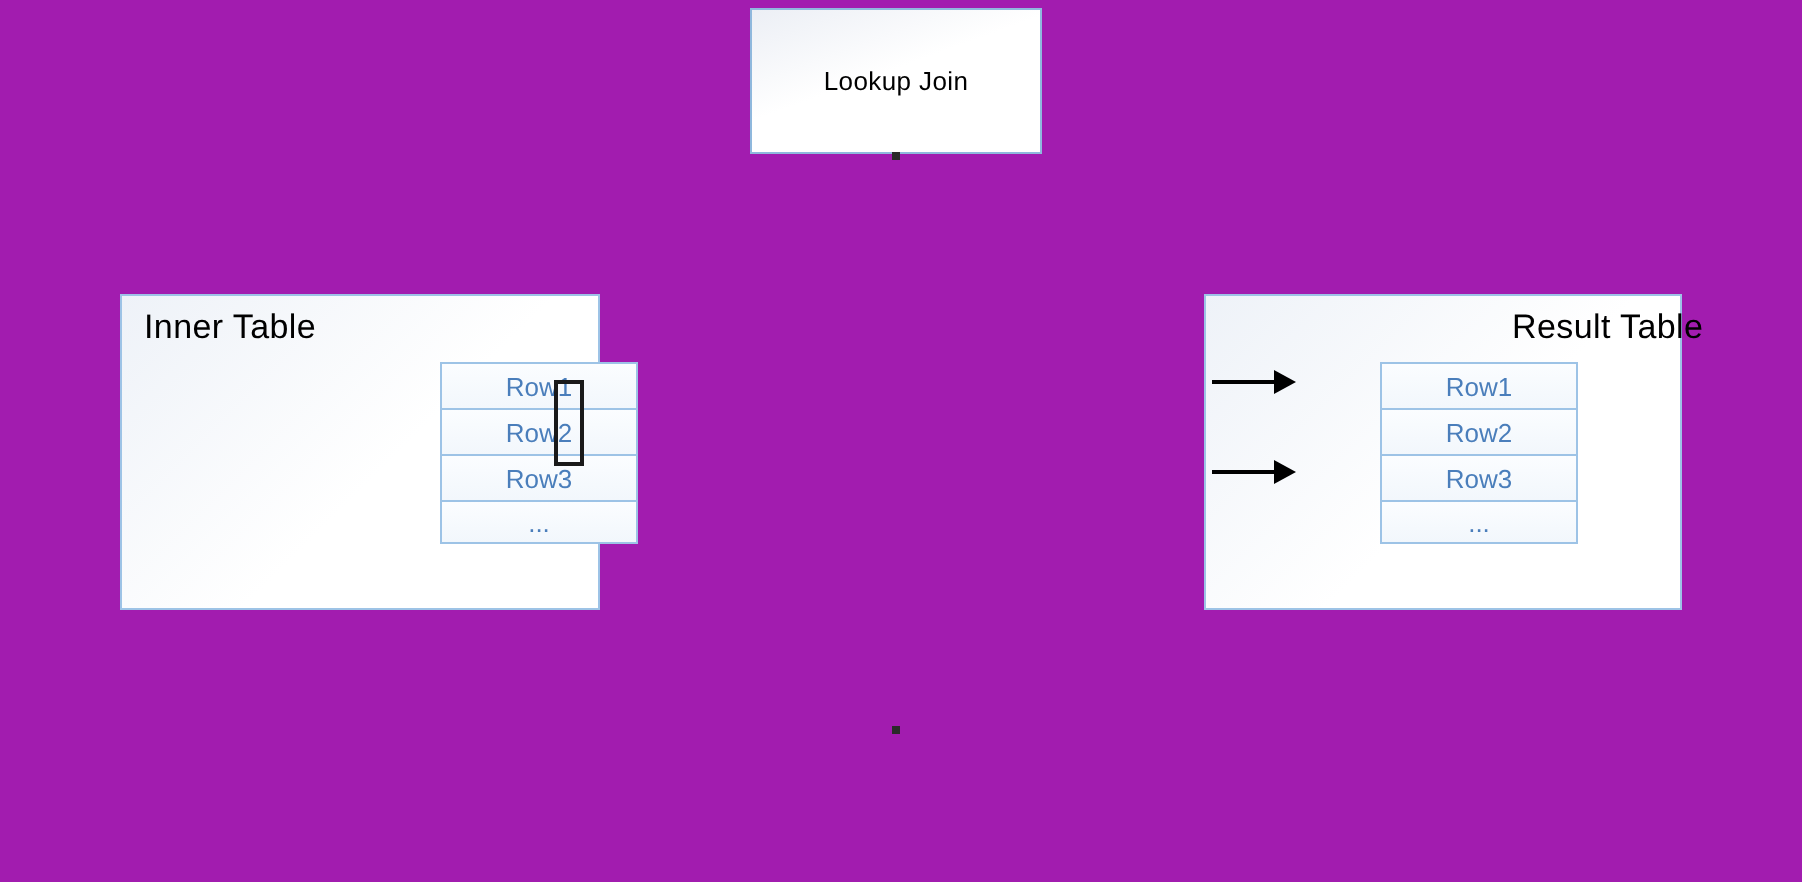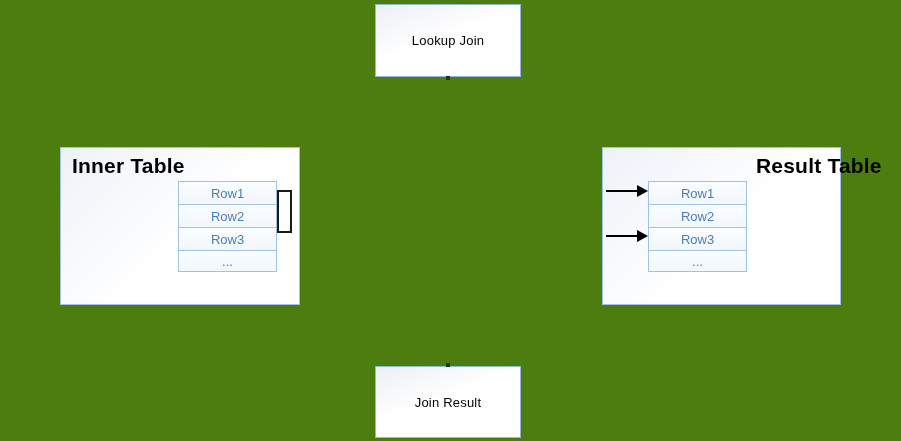--- a/index.html
+++ b/index.html
@@ -4,37 +4,37 @@
 <style>
   html, body {
     margin: 0;
     padding: 0;
     background: #000000;
   }
   #canvas {
     position: relative;
     width: 901px;
     height: 441px;
-    background: #4d7c0f;
+    background: #a21caf;
     overflow: hidden;
     font-family: "Liberation Sans", sans-serif;
   }
 
   
   .panel {
     position: absolute;
     background: linear-gradient(135deg, #eef2f8 0%, #ffffff 55%, #ffffff 100%);
     border: 1px solid #9dc3e6;
     box-sizing: border-box;
   }
   .panel-title {
     position: absolute;
     color: #000000;
-    font-size: 21px;
-    font-weight: 700;
+    font-size: 17px;
+    font-weight: 400;
     letter-spacing: .2px;
     white-space: nowrap;
   }
 
   
   .labelbox {
     position: absolute;
     background: linear-gradient(160deg, #eceff5 0%, #ffffff 45%, #ffffff 100%);
     border: 1px solid #8fb8dd;
     box-sizing: border-box;
@@ -46,20 +46,21 @@
     color: #000000;
     font-size: 13px;
     letter-spacing: .2px;
     white-space: nowrap;
   }
 
   
   .rowstack {
     position: absolute;
     box-sizing: border-box;
+    margin-left: 42px;
   }
   .rowcell {
     box-sizing: border-box;
     border: 1px solid #9dc3e6;
     border-bottom: none;
     background: linear-gradient(180deg, #fbfdff 0%, #f2f7fc 100%);
     color: #4a7ebb;
     font-size: 13px;
     display: flex;
     align-items: center;
@@ -131,18 +132,15 @@
     <div class="rowcell" style="height:23px;">Row3</div>
     <div class="rowcell" style="height:22px;">...</div>
   </div>
 
   <div class="arrow-line" style="left:606px; top:190px; width:36px;"></div>
   <div class="arrow-head" style="left:637px; top:185px;"></div>
 
   <div class="arrow-line" style="left:606px; top:235px; width:36px;"></div>
   <div class="arrow-head" style="left:637px; top:230px;"></div>
 
-  <div class="labelbox" style="left:375px; top:366px; width:146px; height:72px;">
-    <span>Join Result</span>
-  </div>
   <div class="tick" style="left:446px; top:363px; width:4px; height:4px;"></div>
 
 </div>
 
 </body></html>

